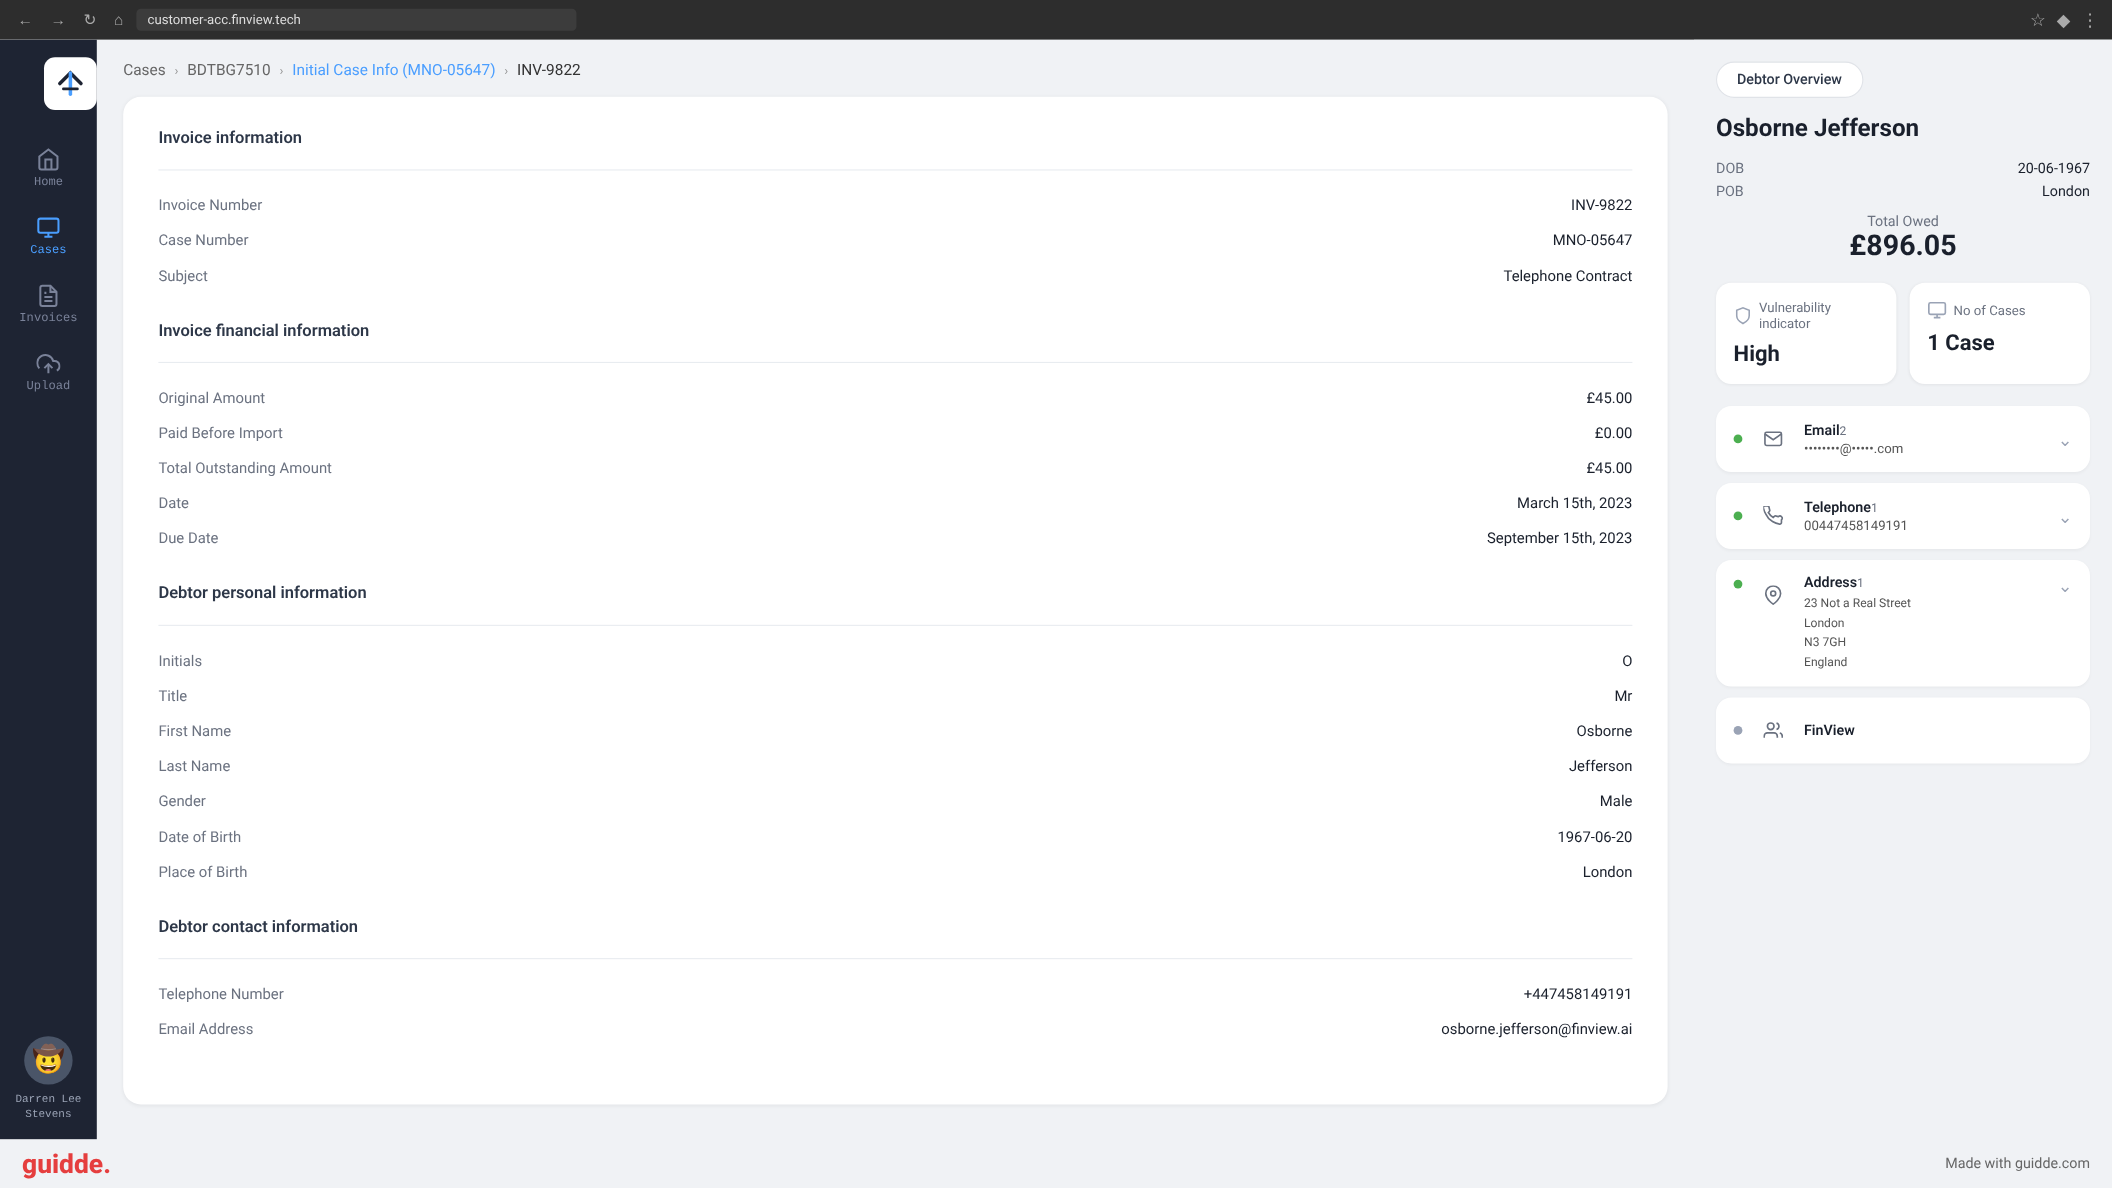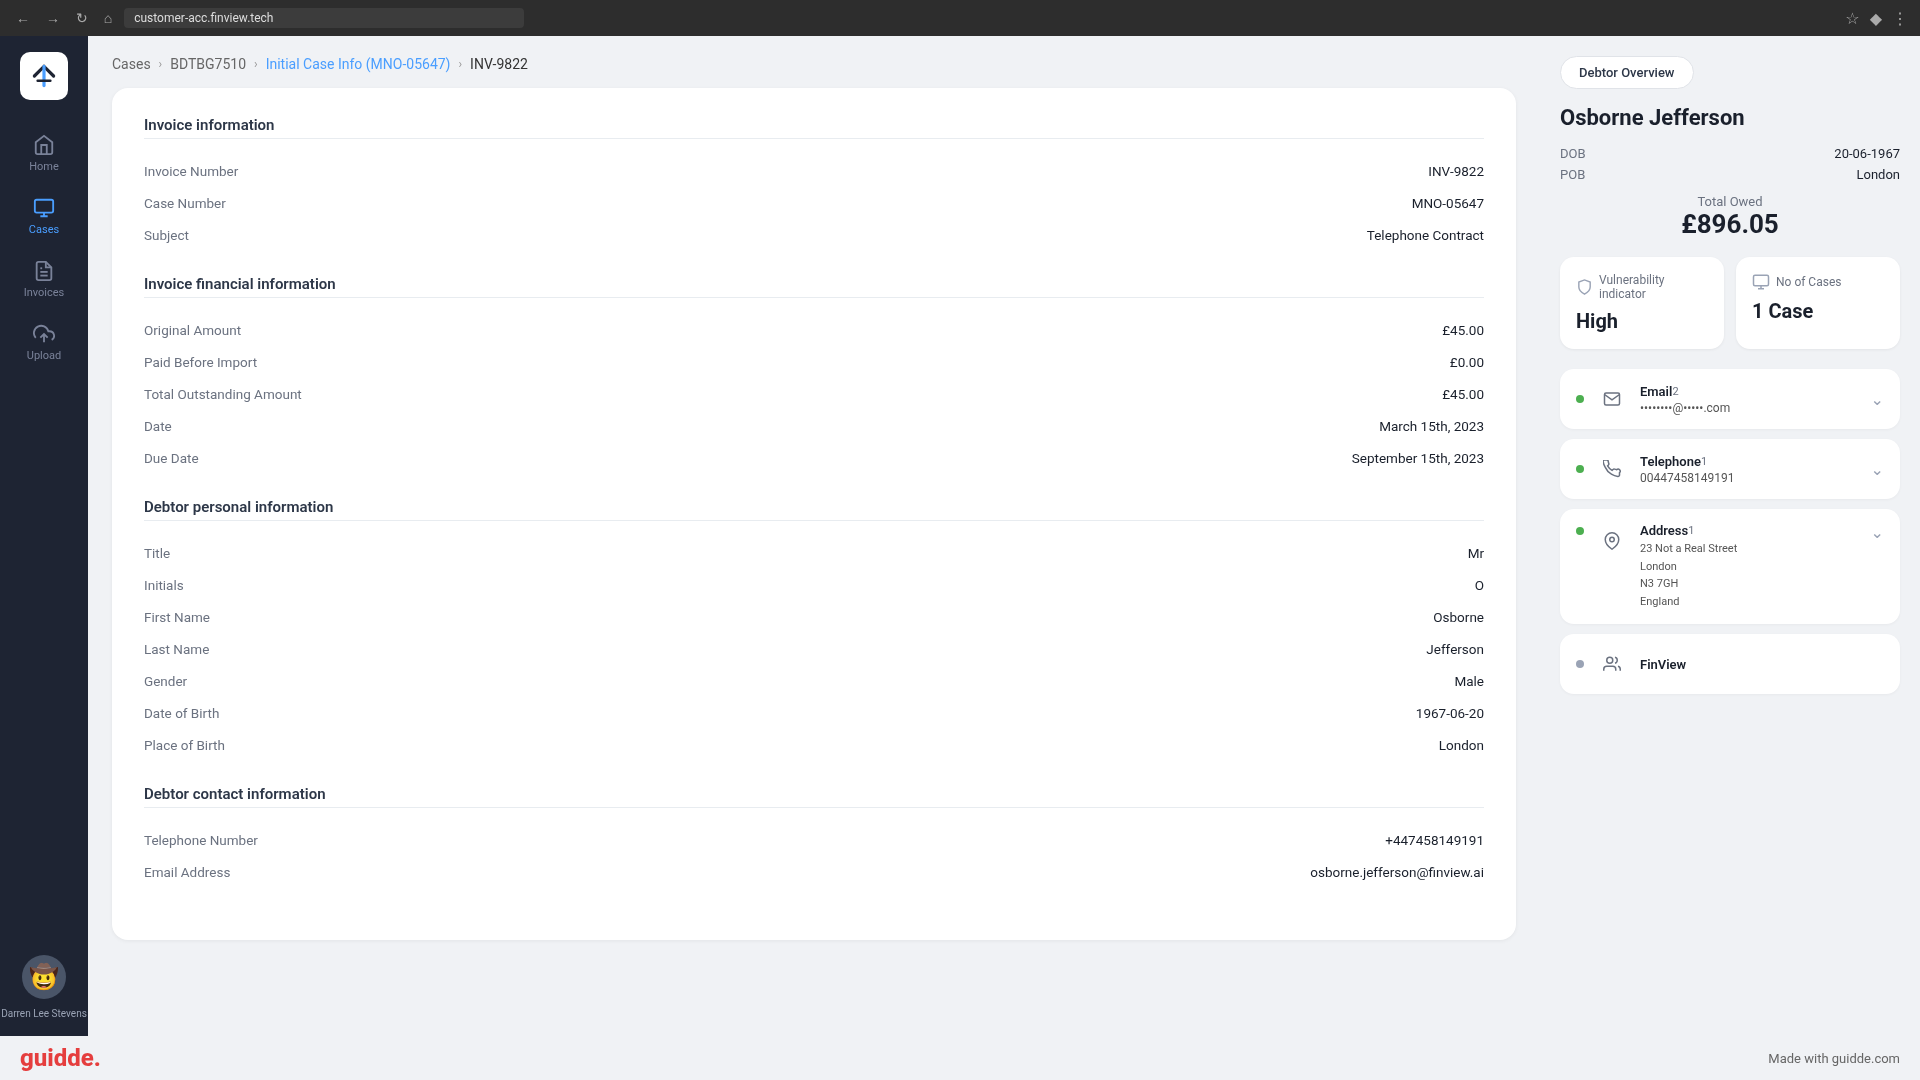--- a/index.html
+++ b/index.html
@@ -46,23 +46,24 @@
       flex: 1;
       overflow: hidden;
     }
 
     
     .sidebar {
       width: 88px;
       background: #1e2433;
       display: flex;
       flex-direction: column;
-      align-items: center;
+      align-items: flex-end;
       padding: 16px 0;
       flex-shrink: 0;
+      font-family: Liberation Mono, monospace;
     }
     .sidebar-logo {
       width: 48px;
       height: 48px;
       background: white;
       border-radius: 10px;
       display: flex;
       align-items: center;
       justify-content: center;
       margin-bottom: 24px;
@@ -145,21 +146,21 @@
       border-radius: 16px;
       padding: 28px 32px;
       box-shadow: 0 1px 4px rgba(0,0,0,0.06);
     }
 
     .section-header {
       font-size: 15px;
       font-weight: 600;
       color: #2d3748;
       margin-bottom: 16px;
-      padding-bottom: 4px;
+      padding-bottom: 20px;
       border-bottom: 1px solid #e8ecf0;
     }
 
     .info-row {
       display: flex;
       justify-content: space-between;
       align-items: center;
       padding: 8px 0;
       font-size: 13.5px;
     }
@@ -452,26 +453,26 @@
         </div>
         <div class="info-row">
           <span class="info-label">Due Date</span>
           <span class="info-value">September 15th, 2023</span>
         </div>
       </div>
 
       <div class="section-block">
         <div class="section-header">Debtor personal information</div>
         <div class="info-row">
+          <span class="info-label">Initials</span>
+          <span class="info-value">O</span>
+        </div>
+        <div class="info-row">
           <span class="info-label">Title</span>
           <span class="info-value">Mr</span>
-        </div>
-        <div class="info-row">
-          <span class="info-label">Initials</span>
-          <span class="info-value">O</span>
         </div>
         <div class="info-row">
           <span class="info-label">First Name</span>
           <span class="info-value">Osborne</span>
         </div>
         <div class="info-row">
           <span class="info-label">Last Name</span>
           <span class="info-value">Jefferson</span>
         </div>
         <div class="info-row">

